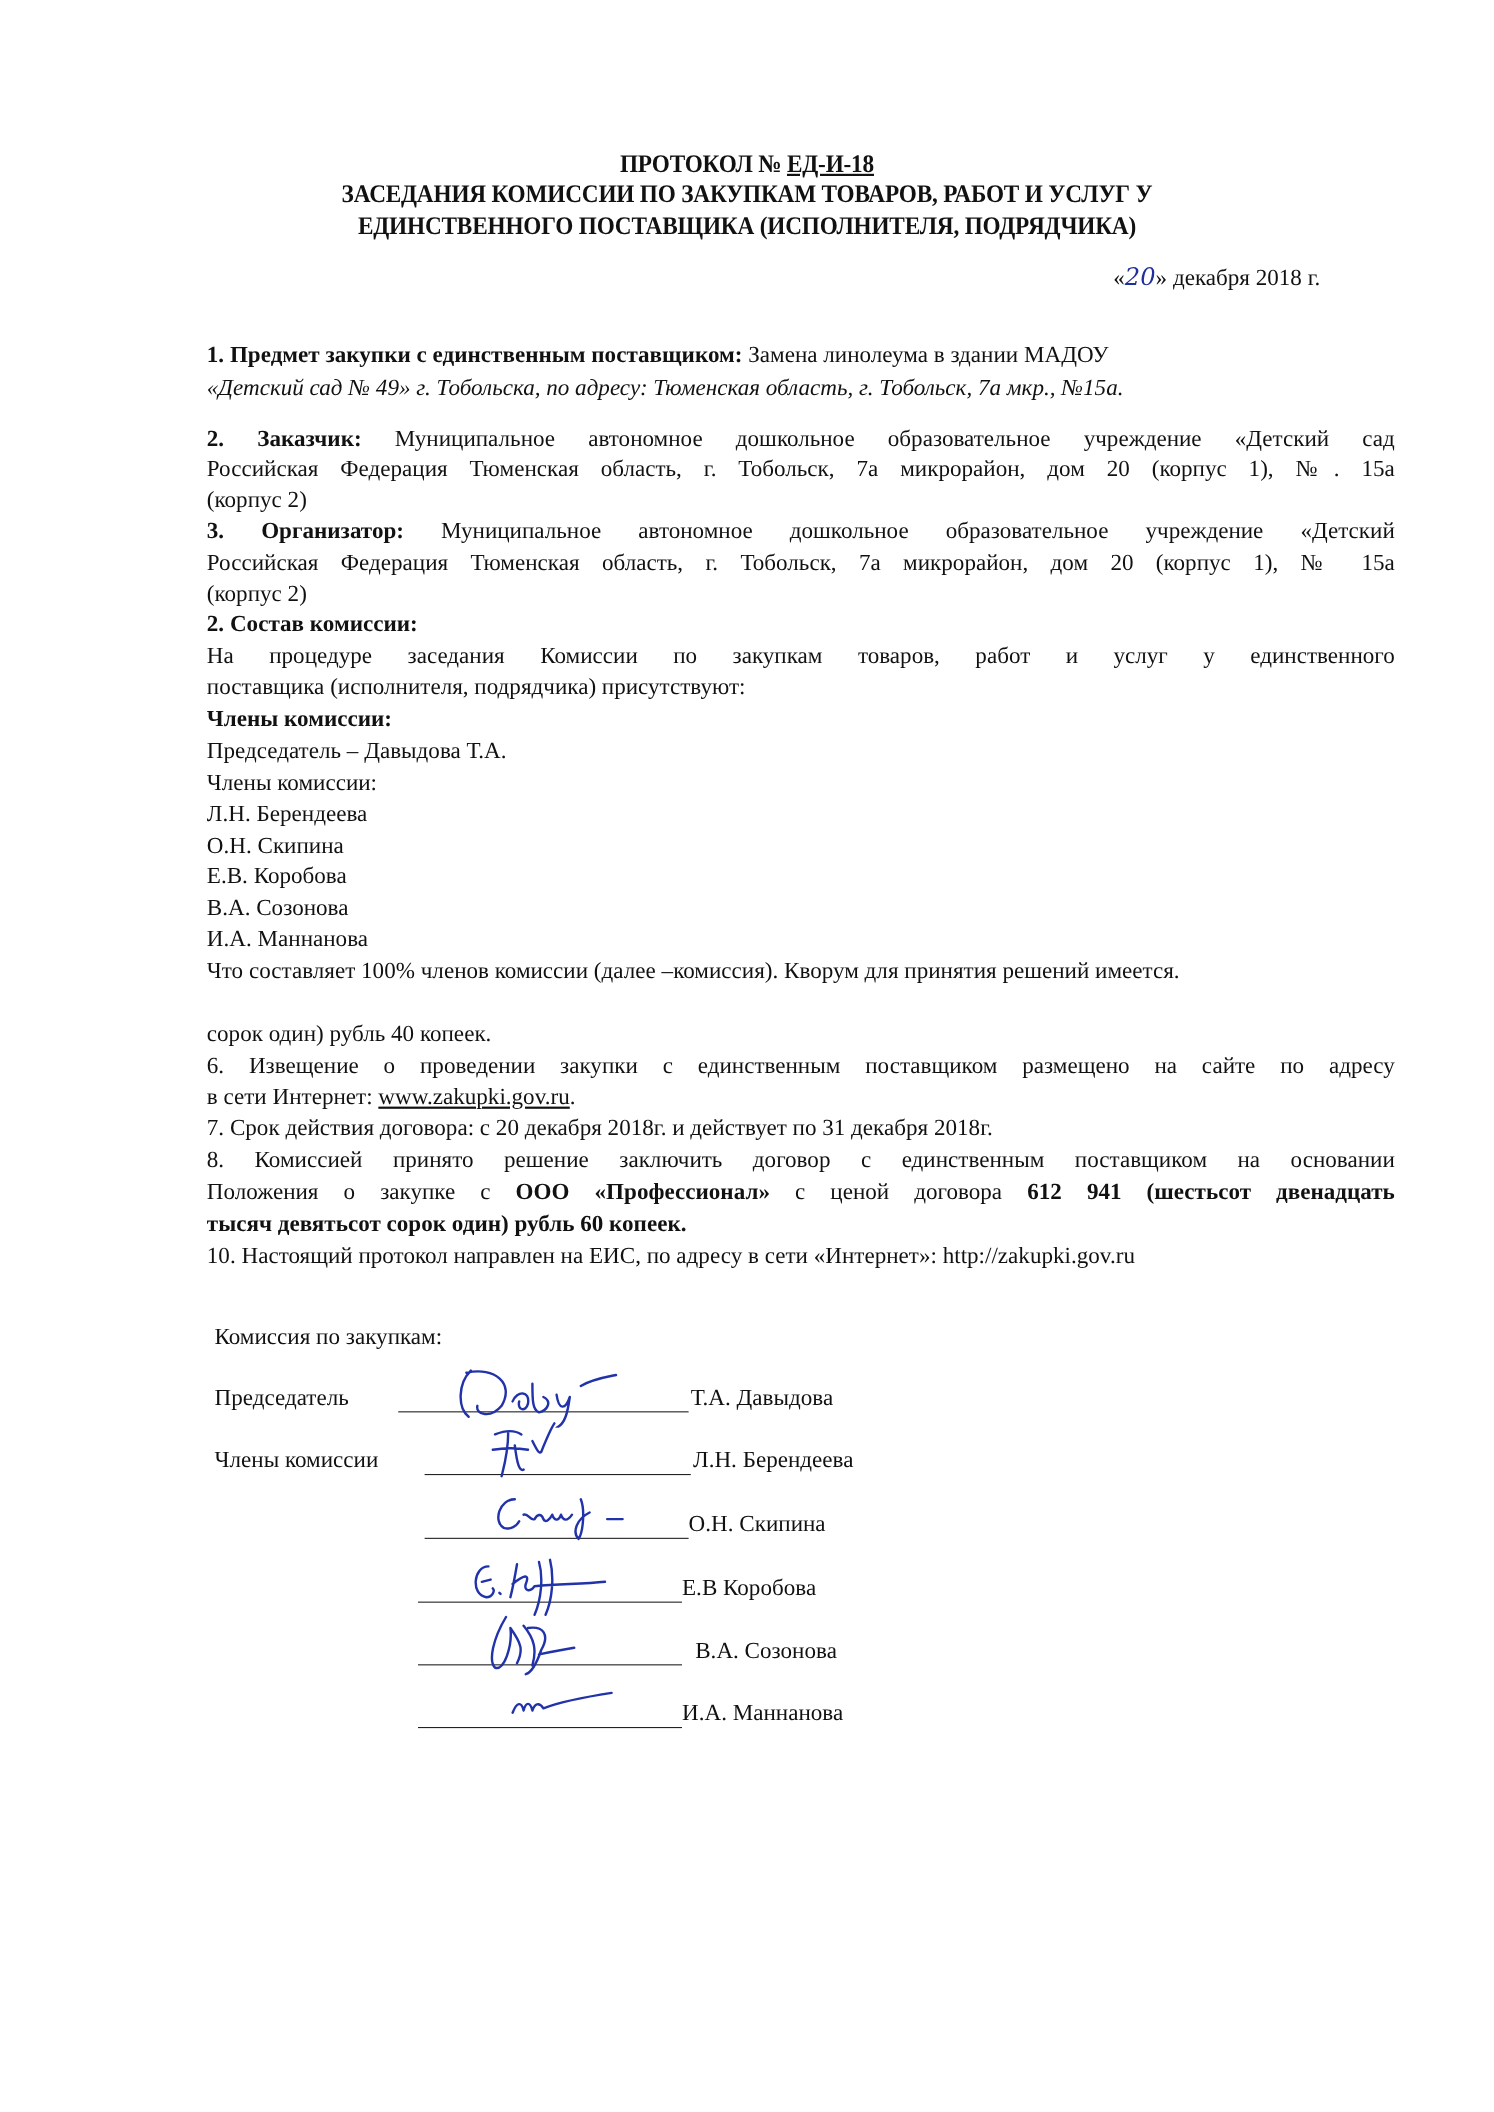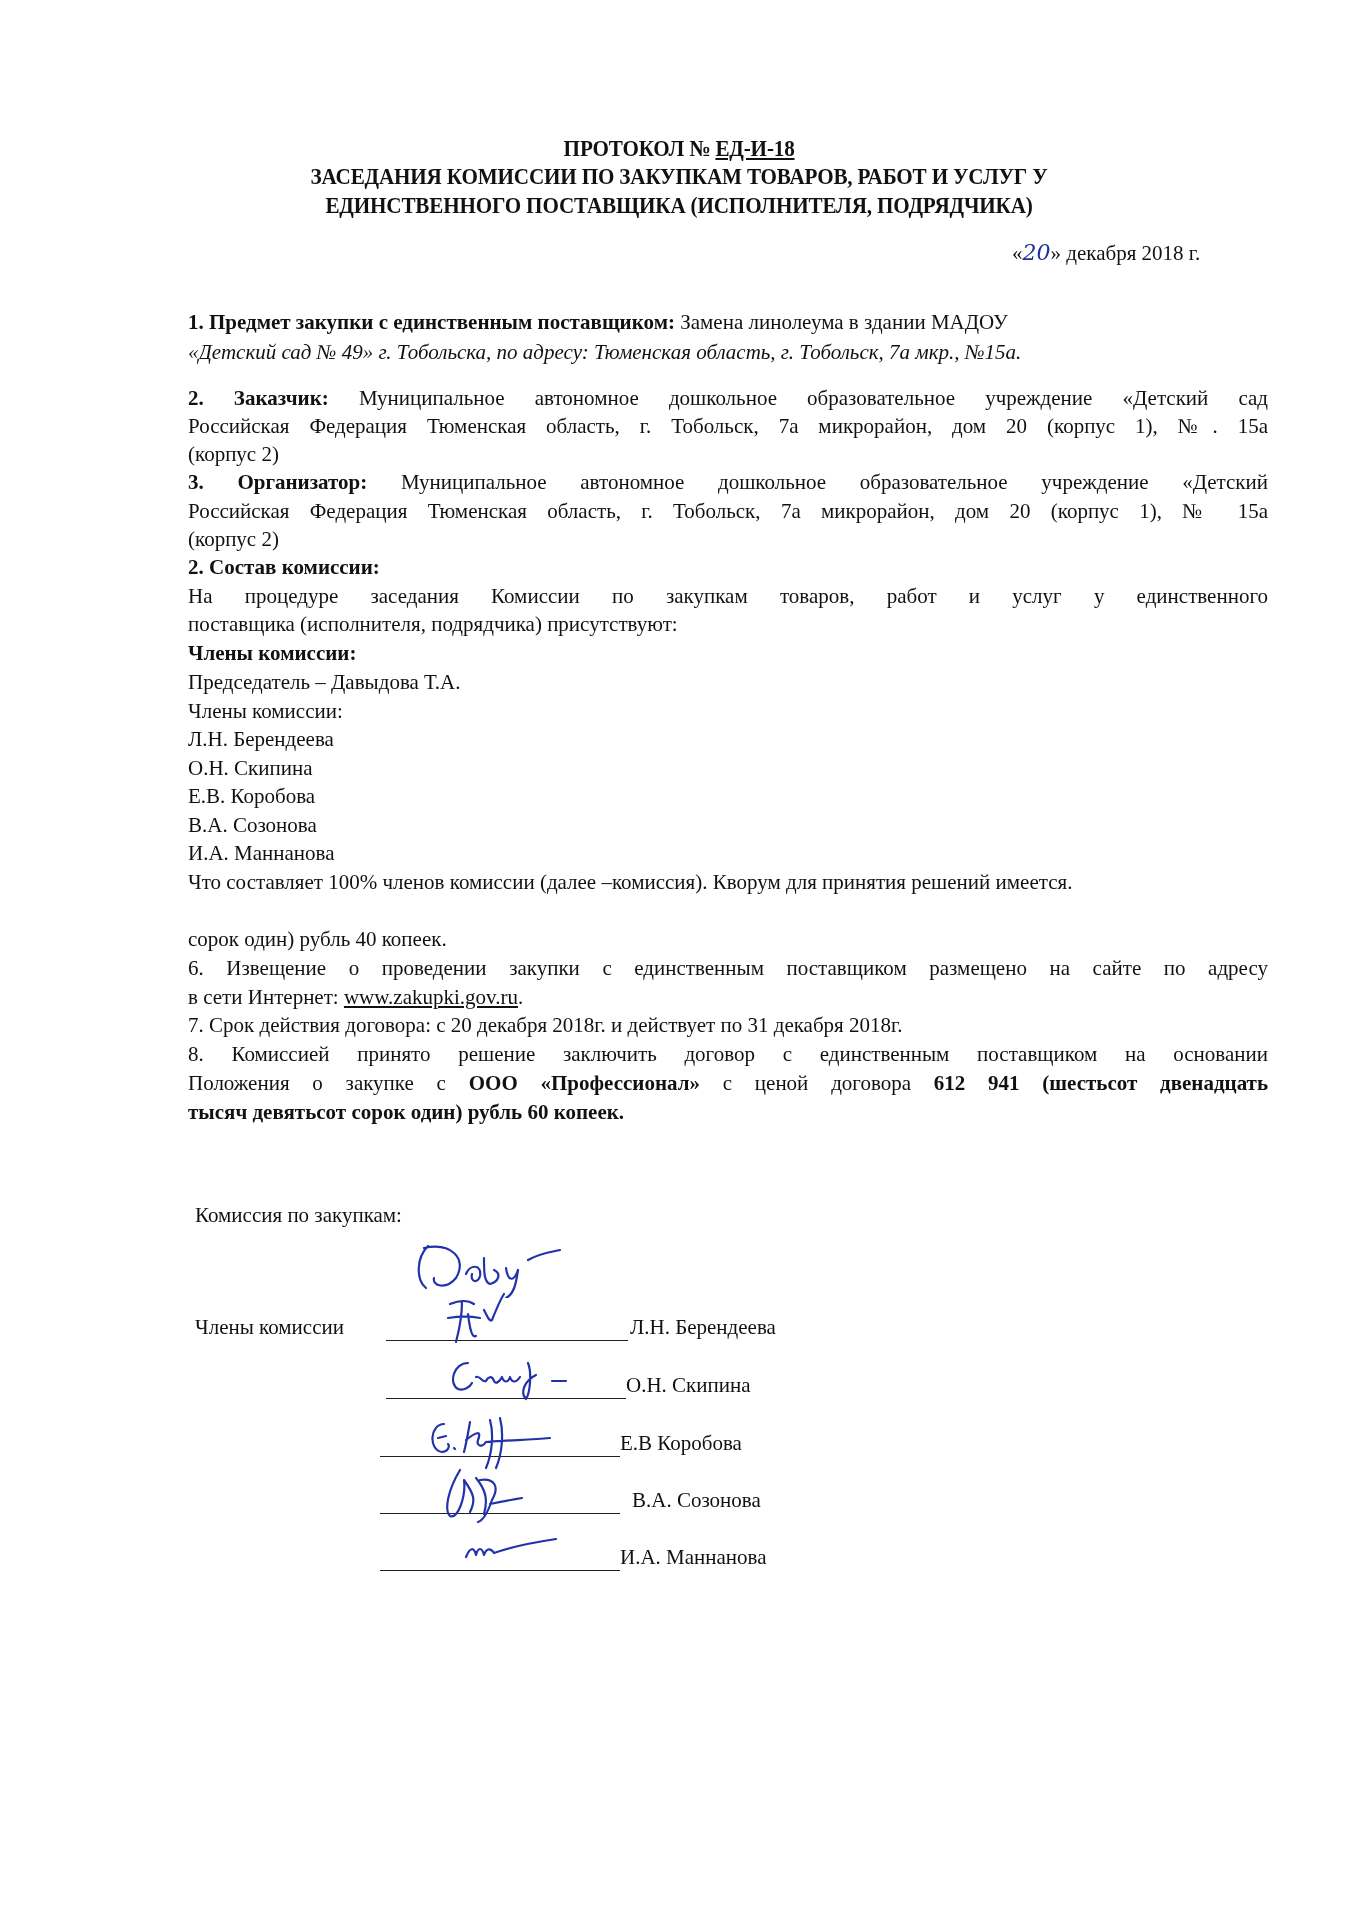--- a/index.html
+++ b/index.html
@@ -71,23 +71,29 @@
 
   <div class="line just" style="top: 956px; width: 1080px;">6. Извещение о проведении закупки с единственным поставщиком размещено на сайте  по адресу</div>
   <div class="line" style="top: 985px; width: auto;"><span>в сети Интернет: </span><span class="u">www.zakupki.gov.ru</span><span>.</span></div>
 
   <div class="line" style="top: 1013px; width: auto;">7. Срок действия договора: с 20 декабря 2018г. и действует по 31 декабря 2018г.</div>
 
   <div class="line just" style="top: 1042px; width: 1080px;">8. Комиссией принято решение заключить договор с единственным поставщиком на основании</div>
   <div class="line just" style="top: 1071px; width: 1080px;"><span>Положения о закупке с </span><span class="b">ООО «Профессионал»</span><span> с ценой договора </span><span class="b">612 941 (шестьсот двенадцать</span></div>
   <div class="line b" style="top: 1100px; width: auto;">тысяч девятьсот сорок один) рубль 60 копеек.</div>
 
+  <div class="line" style="top: 1129px; width: auto;">10. Настоящий протокол направлен на ЕИС, по адресу в сети «Интернет»: http://zakupki.gov.ru</div>
 
   <div class="sig-row" style="top:1203px; left:195px;">Комиссия по закупкам:</div>
 
+  <div class="sig-row" style="top:1258px; left:0; width:1358px; height:30px;">
+    <span class="sig-label">Председатель</span>
+    <span class="sig-line" style="left:362px; width:264px; top:25px;"></span>
+    <span class="sig-name" style="left:628px;">Т.А. Давыдова</span>
+  </div>
 
   <div class="sig-row" style="top:1315px; left:0; width:1358px; height:30px;">
     <span class="sig-label">Члены комиссии</span>
     <span class="sig-line" style="left:386px; width:242px; top:25px;"></span>
     <span class="sig-name" style="left:630px;">Л.Н. Берендеева</span>
   </div>
 
   <div class="sig-row" style="top:1373px; left:0; width:1358px; height:30px;">
     <span class="sig-line" style="left:386px; width:240px; top:25px;"></span>
     <span class="sig-name" style="left:626px;">О.Н. Скипина</span>

